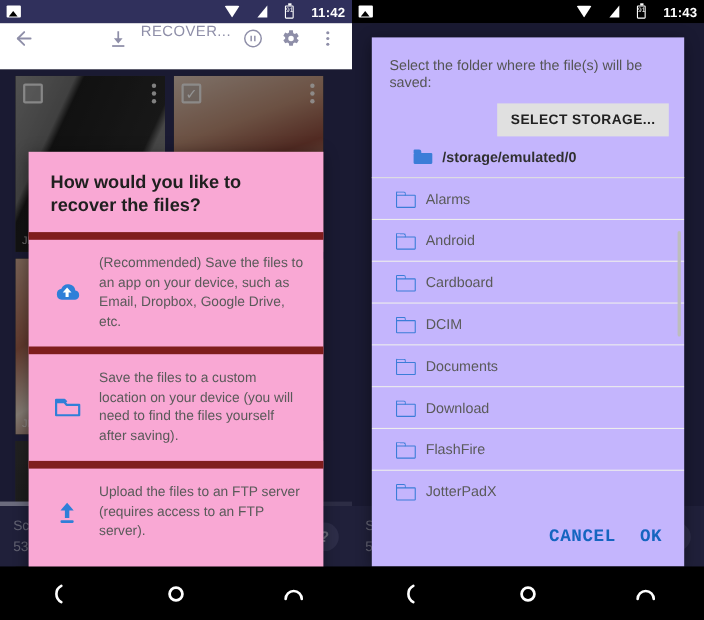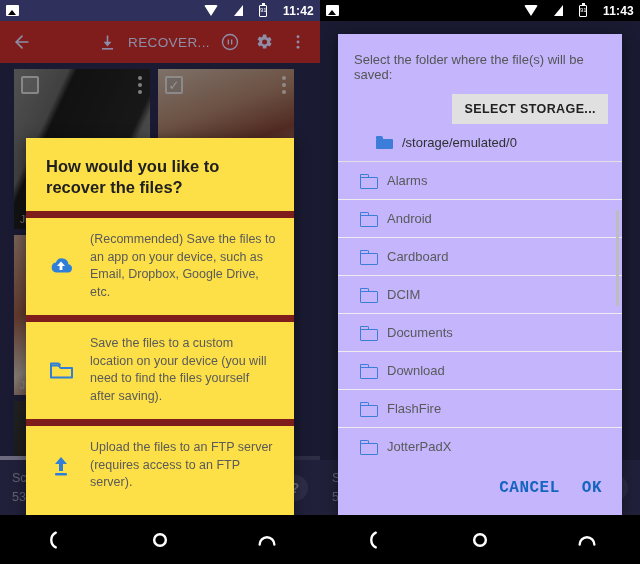--- a/index.html
+++ b/index.html
@@ -48,21 +48,21 @@
     position: relative; font-size: 6px; color: #fff; text-align: center; line-height: 9px;
   }
   .ico-batt::before {
     content: ""; position: absolute; top: -3px; left: 2px;
     width: 3px; height: 2px; background: #ffffff;
   }
 
   
   .toolbar {
     position: absolute; top: 21px; left: 0; width: 100%; height: 42px;
-    background: #7f1d1d; display: flex; align-items: center;
+    background: #ffffff; display: flex; align-items: flex-start;
     padding: 0 8px; gap: 6px; z-index: 30;
   }
   .tb-icon {
     width: 28px; height: 28px; display: flex; align-items: center;
     justify-content: center; color: #8e8ea8; flex: none;
   }
   .tb-title {
     color: #8e8ea8; font-size: 13.5px; letter-spacing: .4px; flex: none;
   }
   .tb-grow { flex: 1; }
@@ -132,21 +132,21 @@
     justify-content: space-around; z-index: 60;
   }
   .nav-btn { width: 56px; height: 49px; display: flex; align-items: center; justify-content: center; }
 
   
   .scrim { position: absolute; inset: 21px 0 0 0; background: rgba(0,0,0,.42); z-index: 28; }
 
   
   .dlg-recover {
     position: absolute; left: 26px; top: 138px; width: 268px;
-    background: #fde047; z-index: 35;
+    background: #f9a8d4; z-index: 35;
     box-shadow: 0 3px 14px rgba(0,0,0,.45);
   }
   .dlg-title {
     font-size: 16.5px; font-weight: bold; color: #202020;
     line-height: 1.3; padding: 18px 20px 12px 20px;
   }
   .opt-row {
     display: flex; align-items: center; gap: 14px;
     padding: 13px 18px 13px 20px;
     border-top: 7px solid #7f1d1d;
@@ -170,21 +170,21 @@
   .pk-prompt { font-size: 13px; color: #555555; padding: 18px 16px 0 16px; }
   .pk-storage-wrap { display: flex; justify-content: flex-end; padding: 12px 14px 0 14px; }
   .pk-storage-btn {
     background: #e0e0e0; border: none; color: #212121;
     font-size: 12.5px; font-weight: bold; letter-spacing: .4px;
     padding: 8px 12px; cursor: pointer; font-family: inherit;
   }
   .pk-path {
     display: flex; align-items: center; gap: 9px;
     padding: 11px 16px 11px 38px; font-size: 13px;
-    color: #303030; font-weight: normal;
+    color: #303030; font-weight: bold;
     border-bottom: 1px solid #e0e0e0;
   }
   .pk-list { flex: 1; overflow: hidden; position: relative; }
   .pk-item {
     display: flex; align-items: center; gap: 11px;
     padding: 11px 16px 11px 22px;
     border-bottom: 1px solid #ededed;
     font-size: 13px; color: #5a5a5a;
   }
   .pk-scroll {

